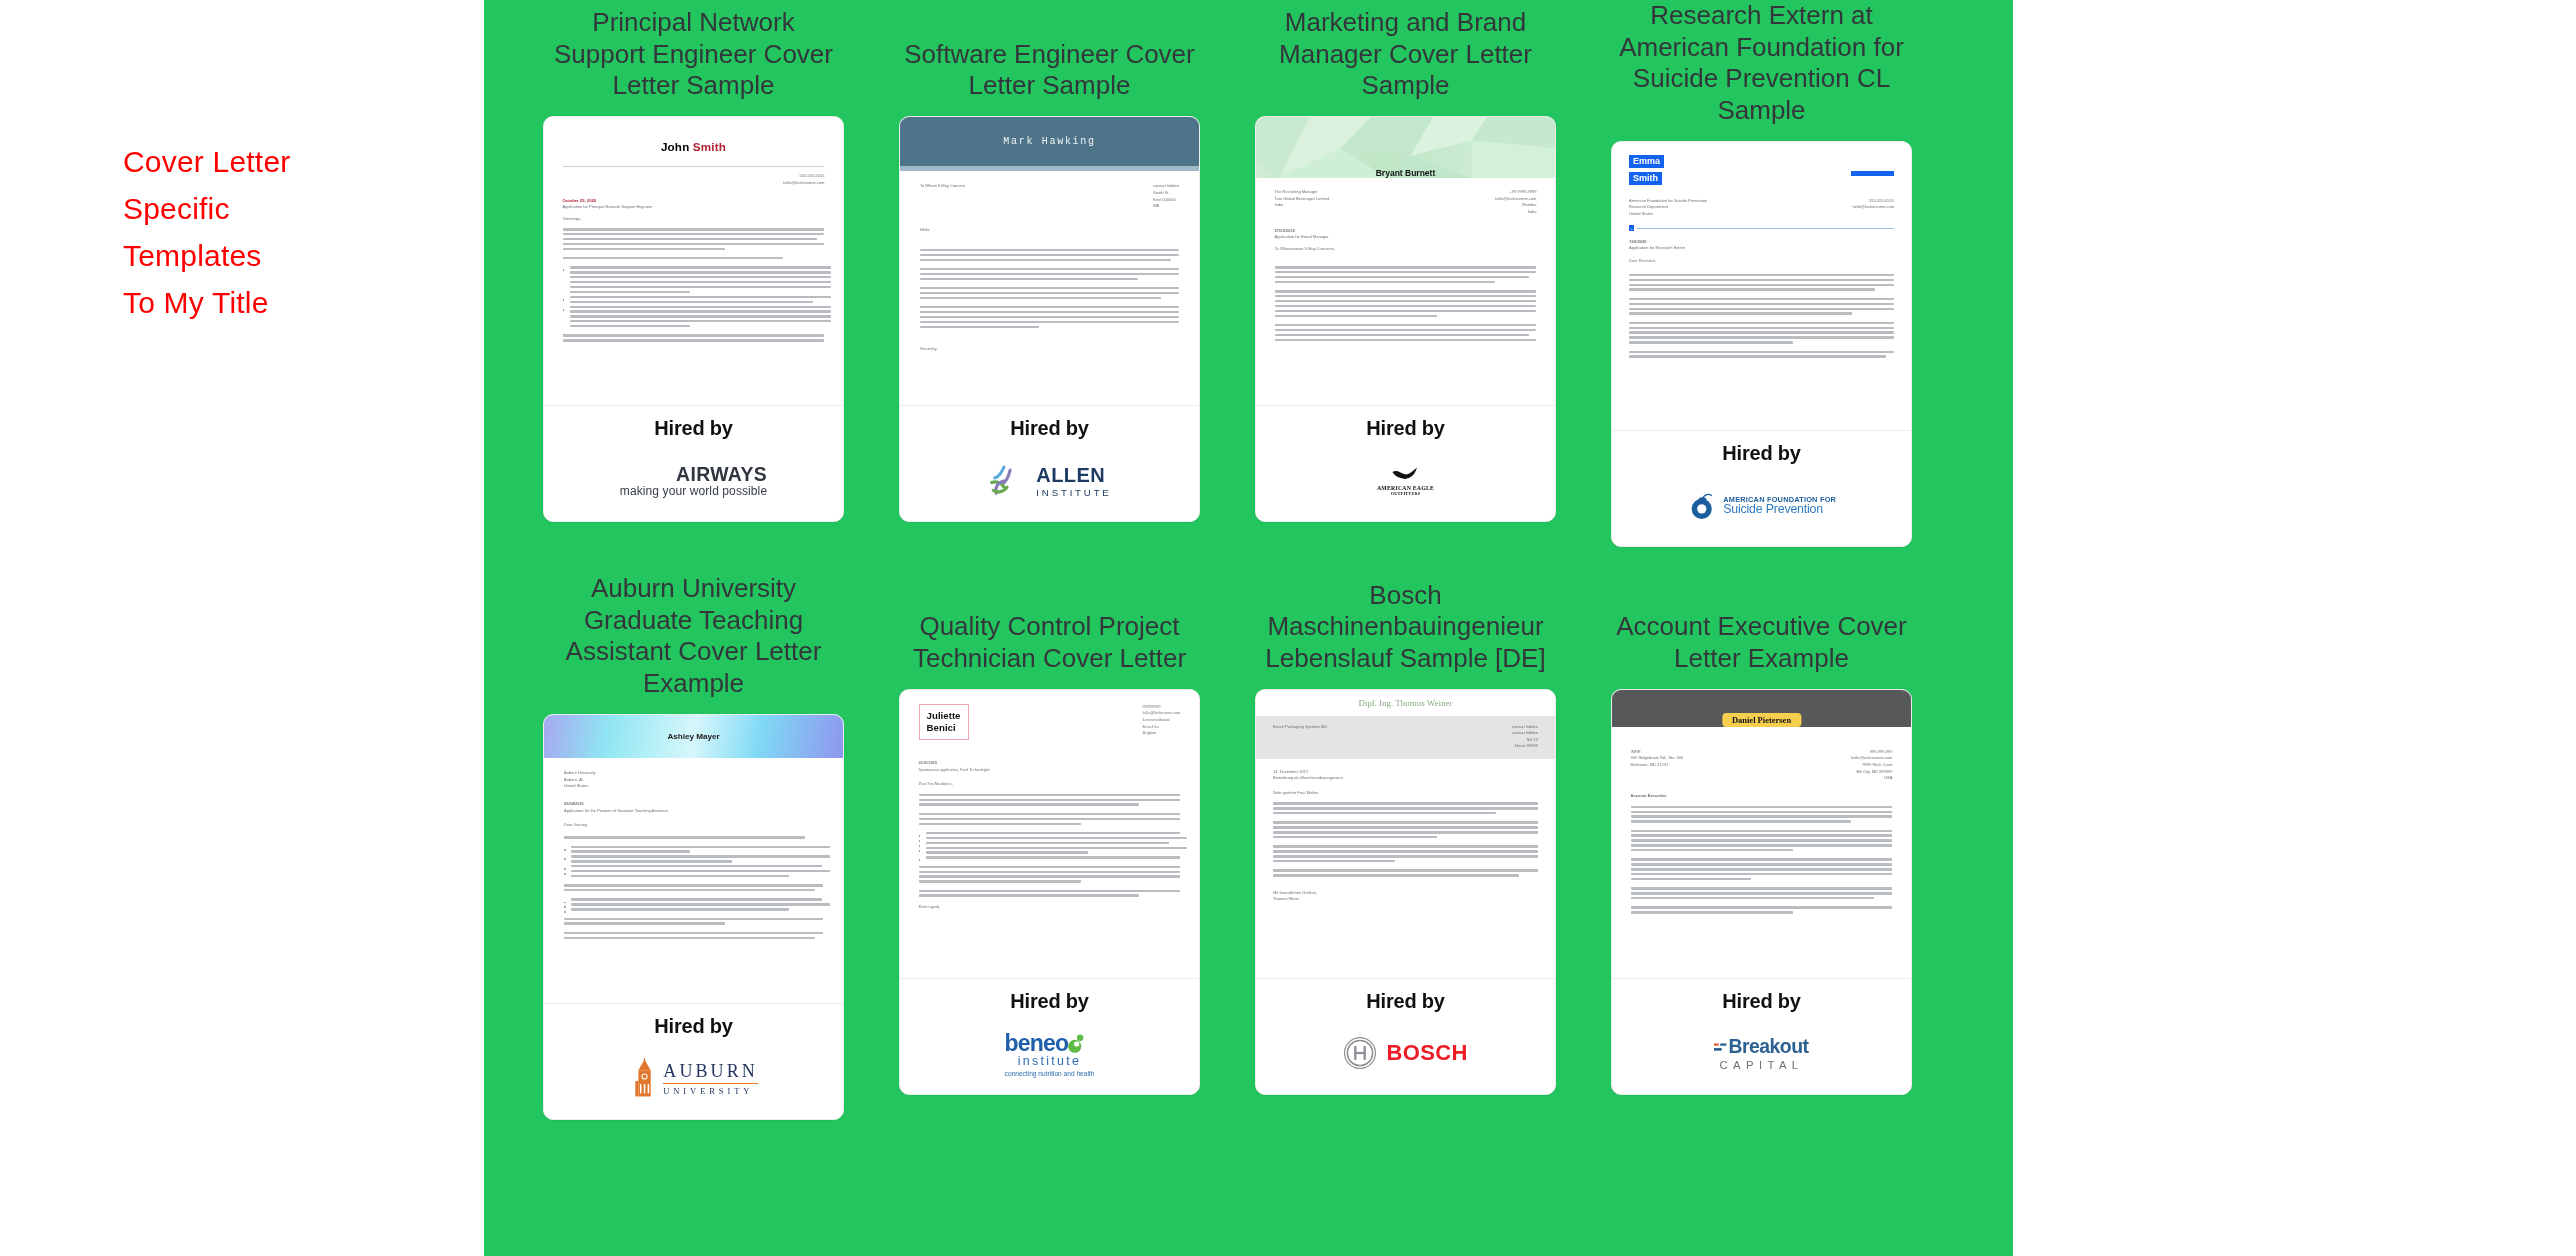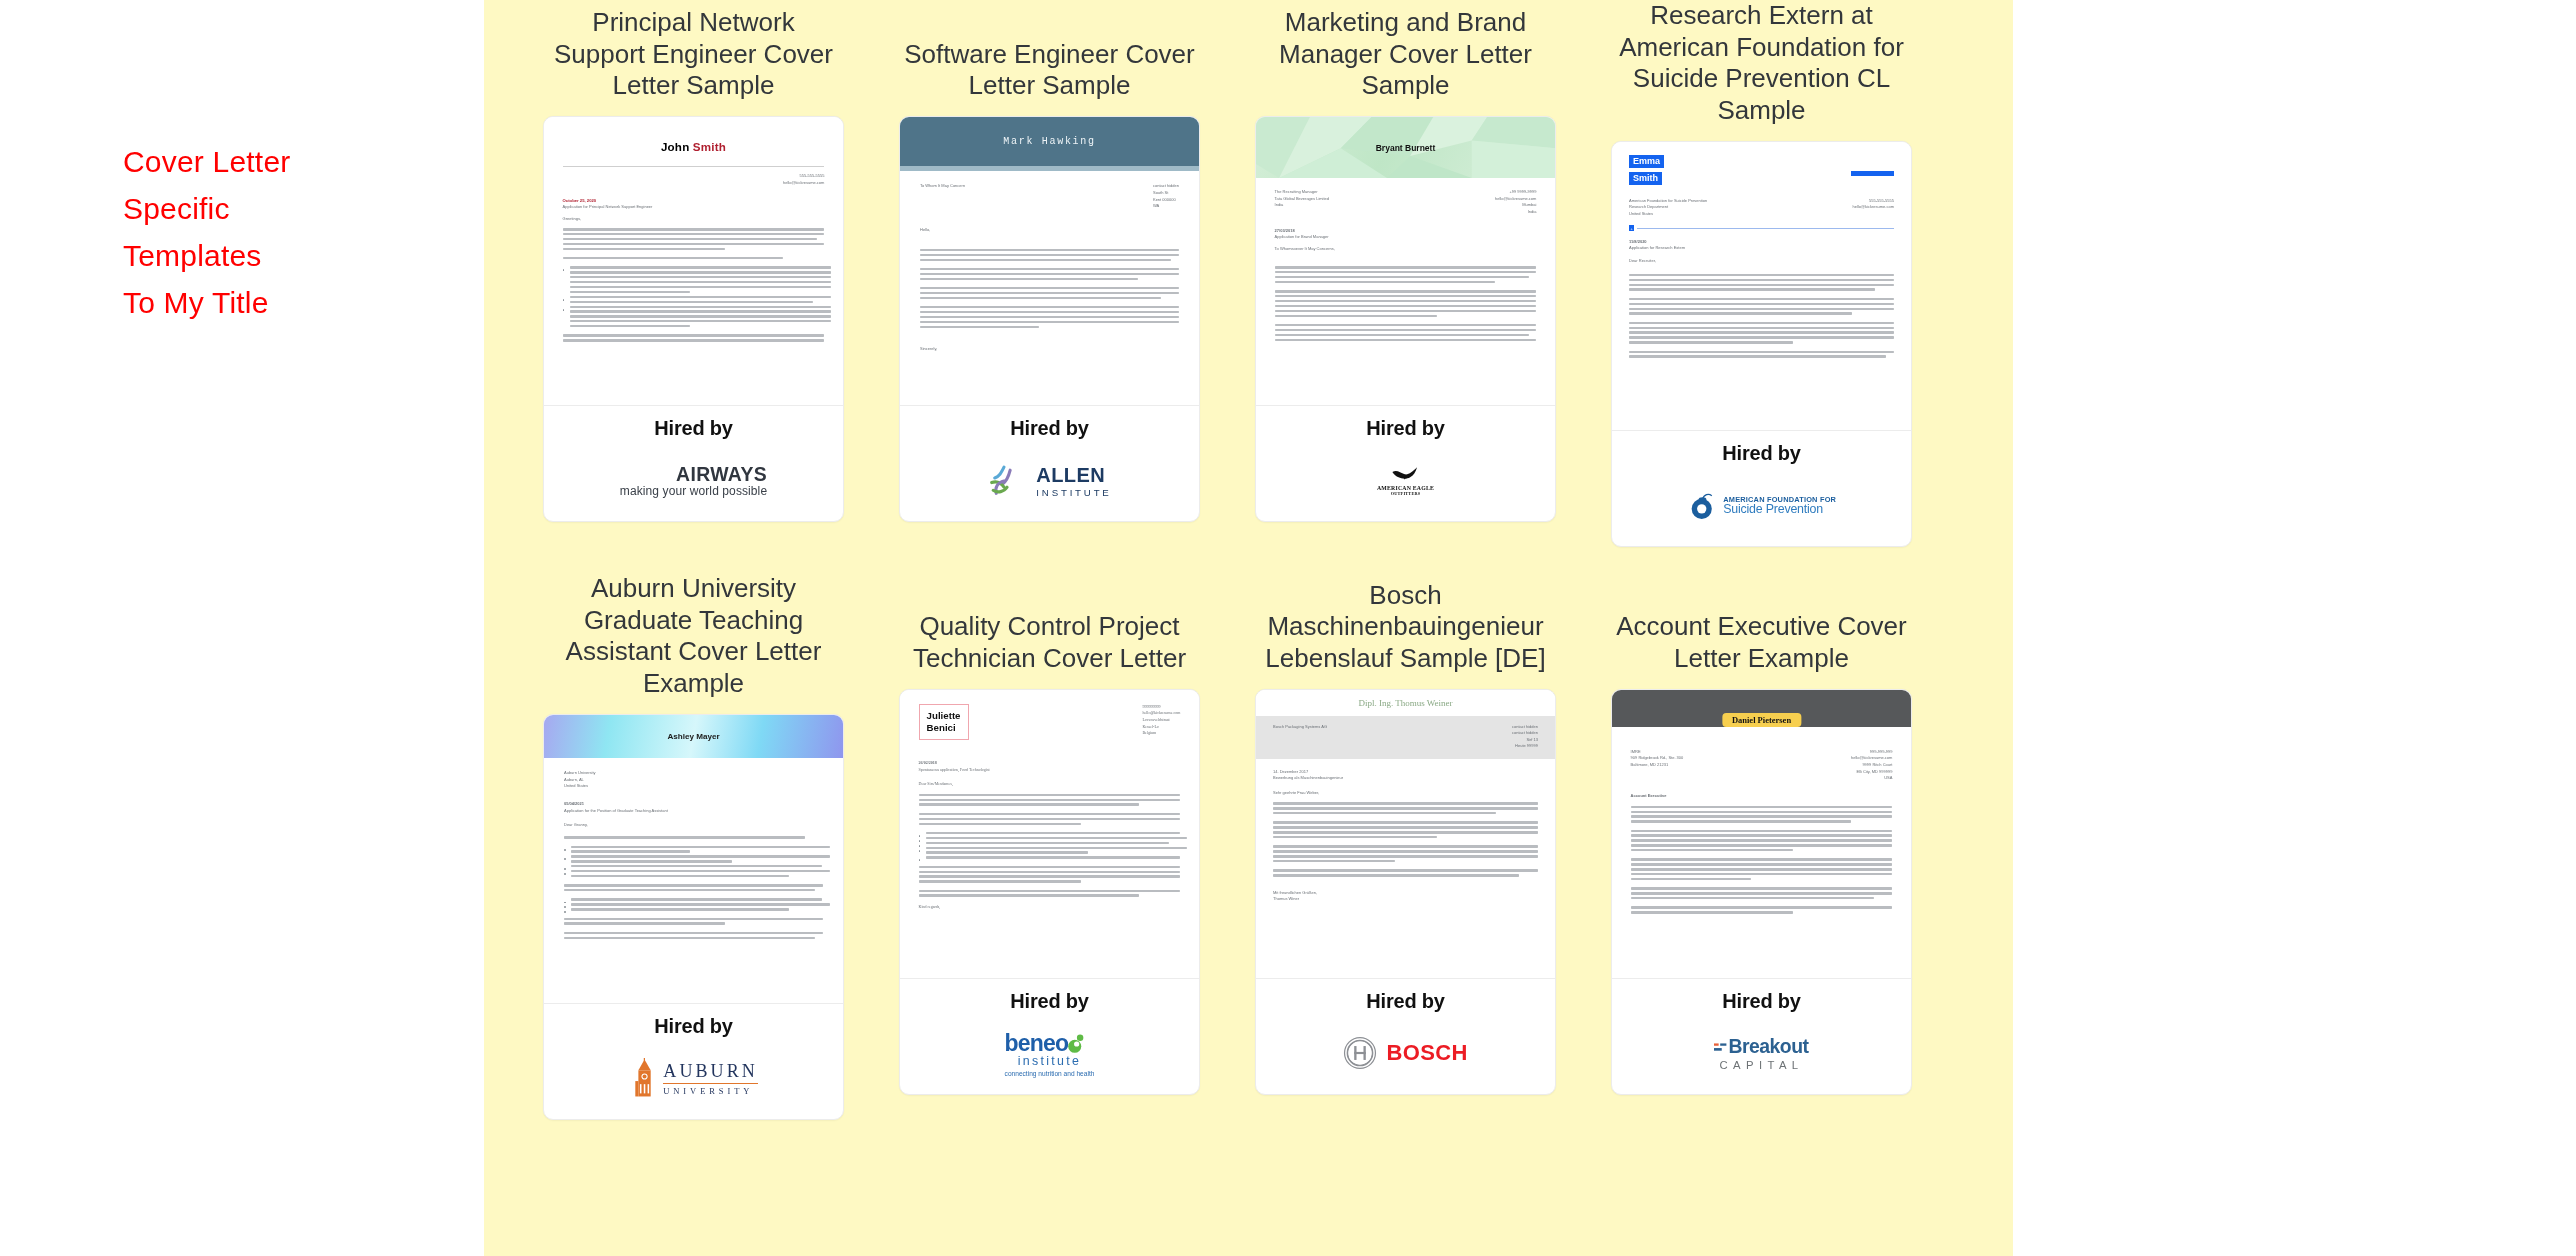--- a/index.html
+++ b/index.html
@@ -21,21 +21,21 @@
     line-height: 1.57;
     font-weight: 400;
     letter-spacing: 0.2px;
   }
   .rail-heading div { white-space: nowrap; }
 
   
   .gallery {
     position: absolute; left: 484px; top: 0;
     width: 1529px; height: 1257px;
-    background: #fef9c3;
+    background: #22c55e;
   }
   .grid {
     position: absolute; left: 59px; top: 0;
     width: 1412px;
     display: grid;
     grid-template-columns: repeat(4, 301px);
     column-gap: 55px;
     row-gap: 0;
   }
   .cell { width: 301px; }
@@ -113,21 +113,21 @@
     display:flex; align-items:center; justify-content:center;
     border-bottom: 5.4px solid #9fbac7;
   }
   .c2 .head span { font-family:"Liberation Mono", monospace; color:#eef4f7; font-size:10px; letter-spacing:1.7px; }
   .c2 .body { padding: 12.4px 20px 0; }
 
   
   .c3 .head {
     height: 61px; position: relative; overflow:hidden;
     background: linear-gradient(120deg,#d6efd9 0%, #bfe6c6 45%, #d9f0dc 100%);
-    display:flex; align-items:center; justify-content:center;
+    display:flex; align-items:flex-end; justify-content:center;
   }
   .c3 .head svg { position:absolute; inset:0; width:100%; height:100%; }
   .c3 .head span { position:relative; font-weight:700; font-size:8.5px; color:#111; }
   .c3 .body { padding: 11px 18.6px 0; }
 
   
   .c4 .doc-inner { padding: 11px 17px 0; }
   .c4 .hl { display:inline-block; background:#1463ef; color:#fff; font-weight:700;
             font-size:9px; line-height:1.25; padding:1.2px 3.9px; }
   .c4 .bar { width:43px; height:4.7px; background:#1463ef; }

